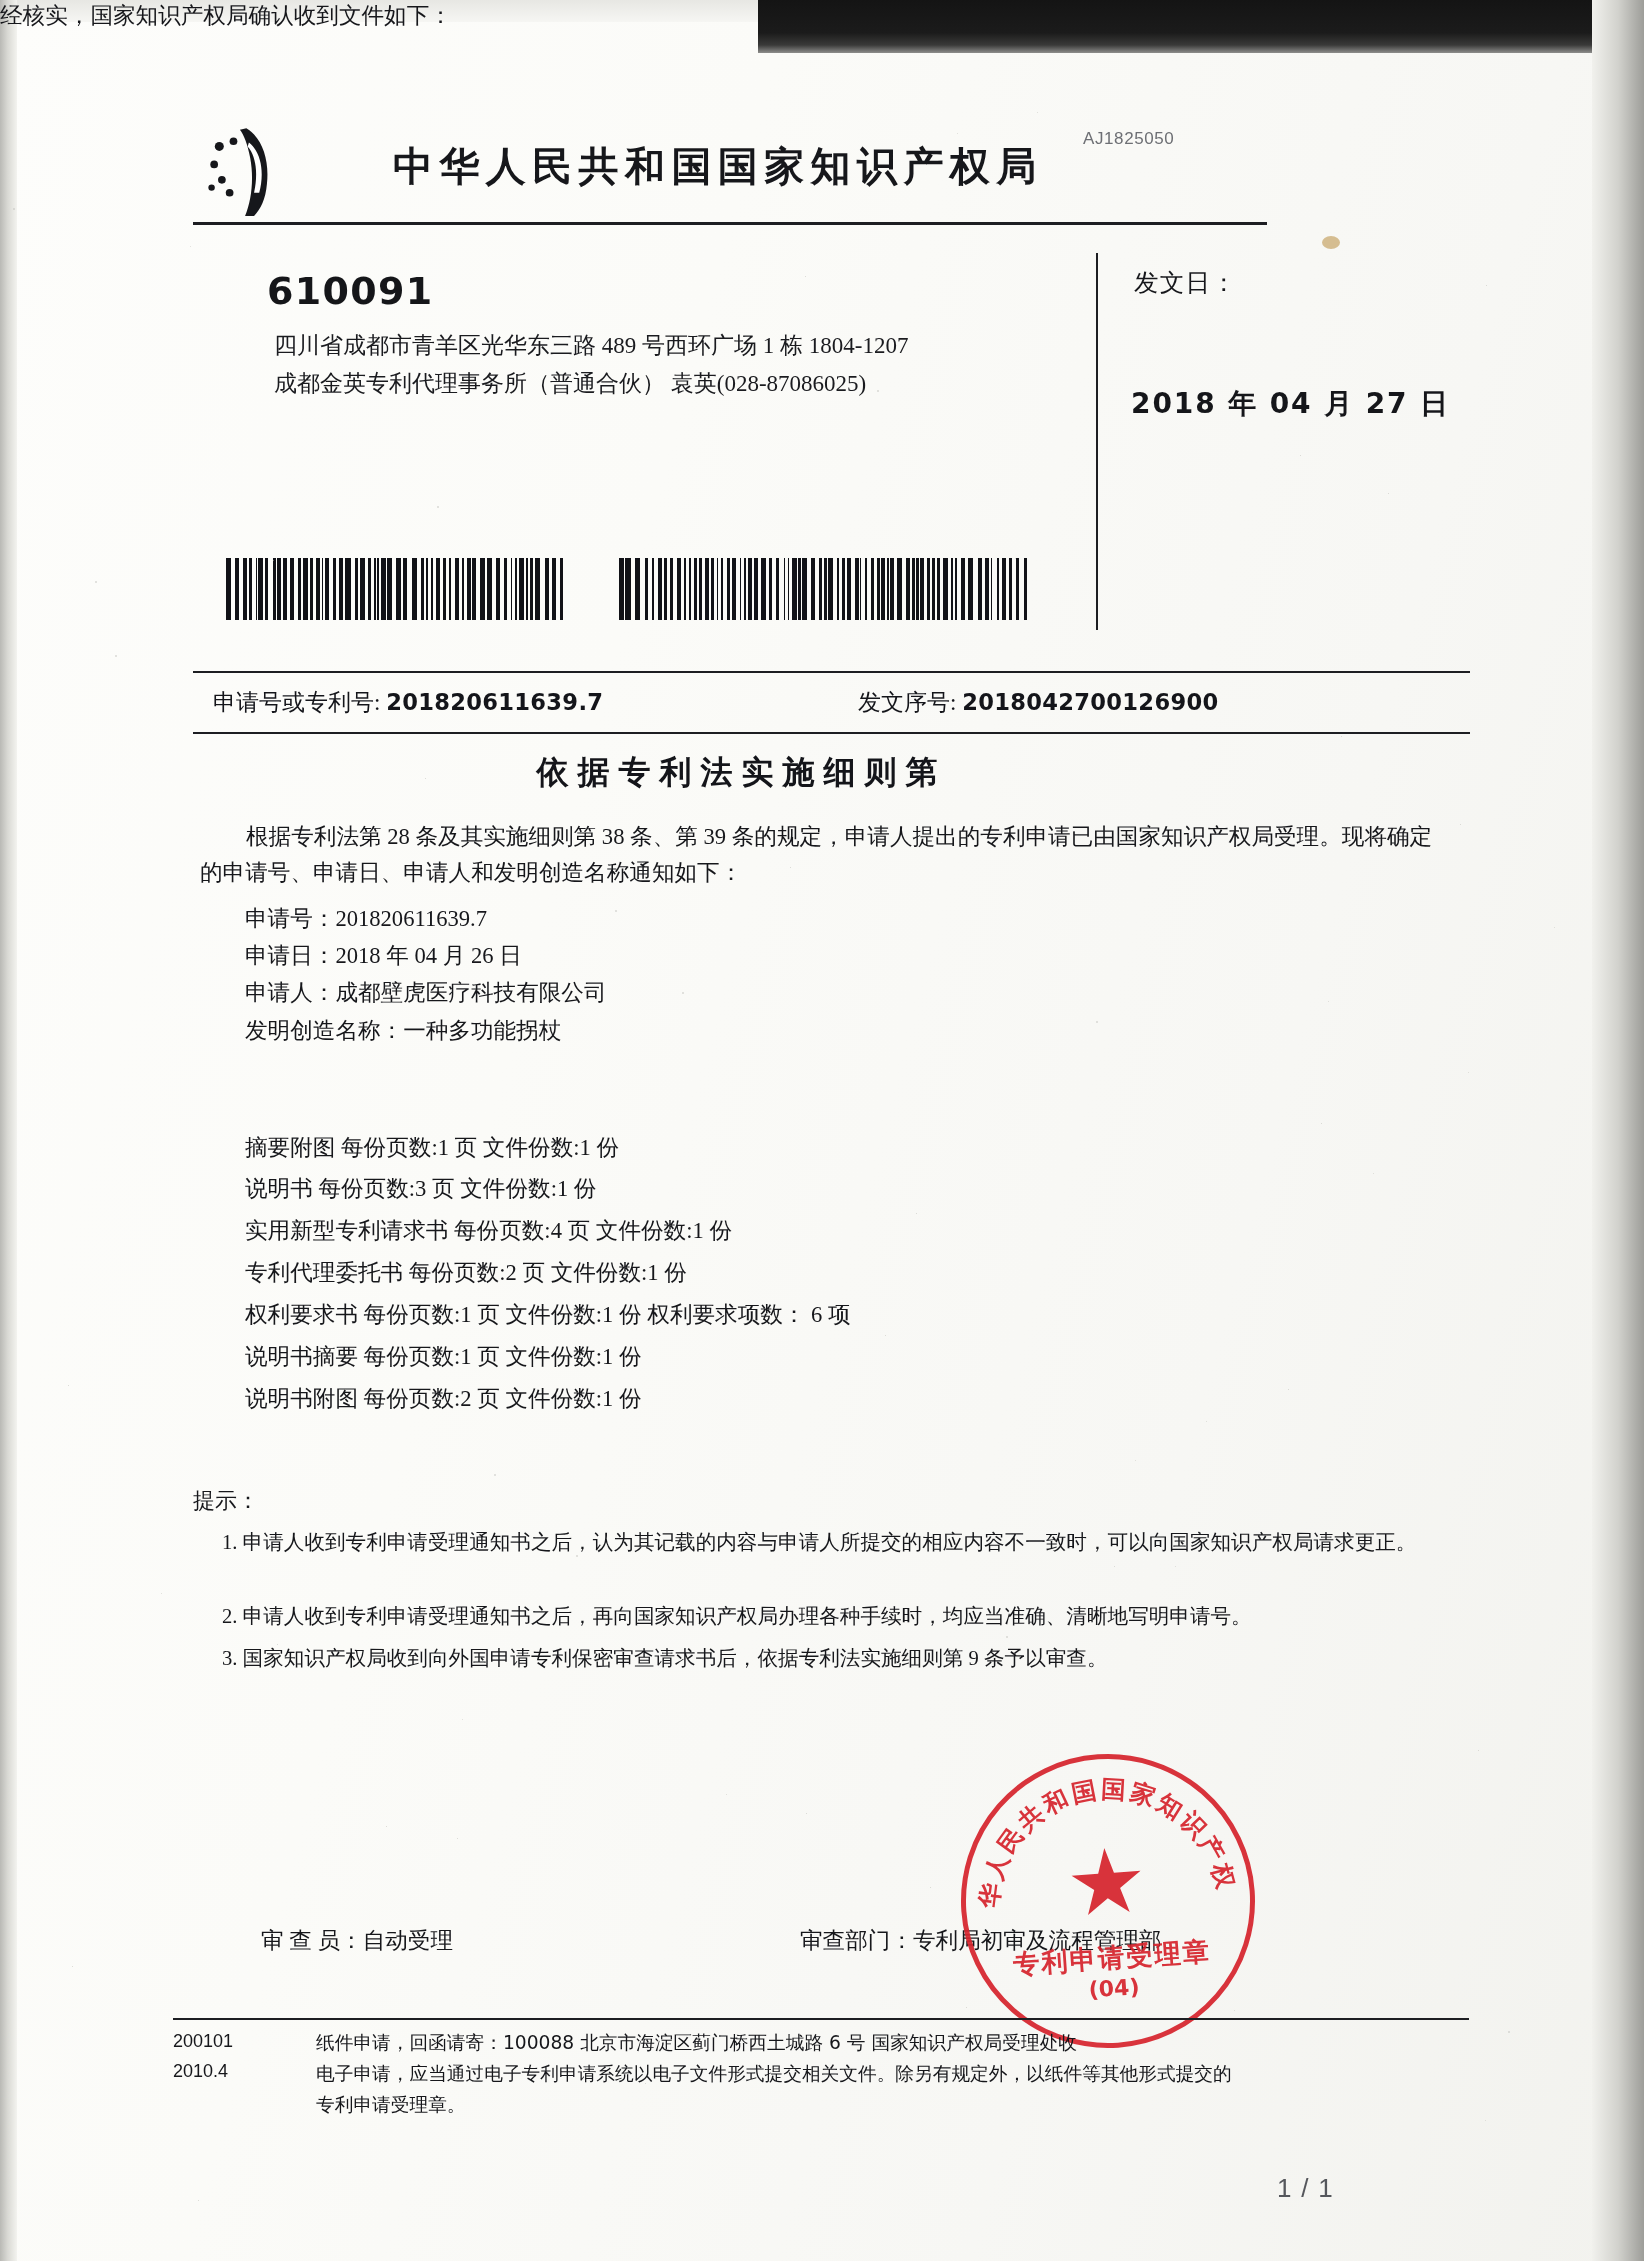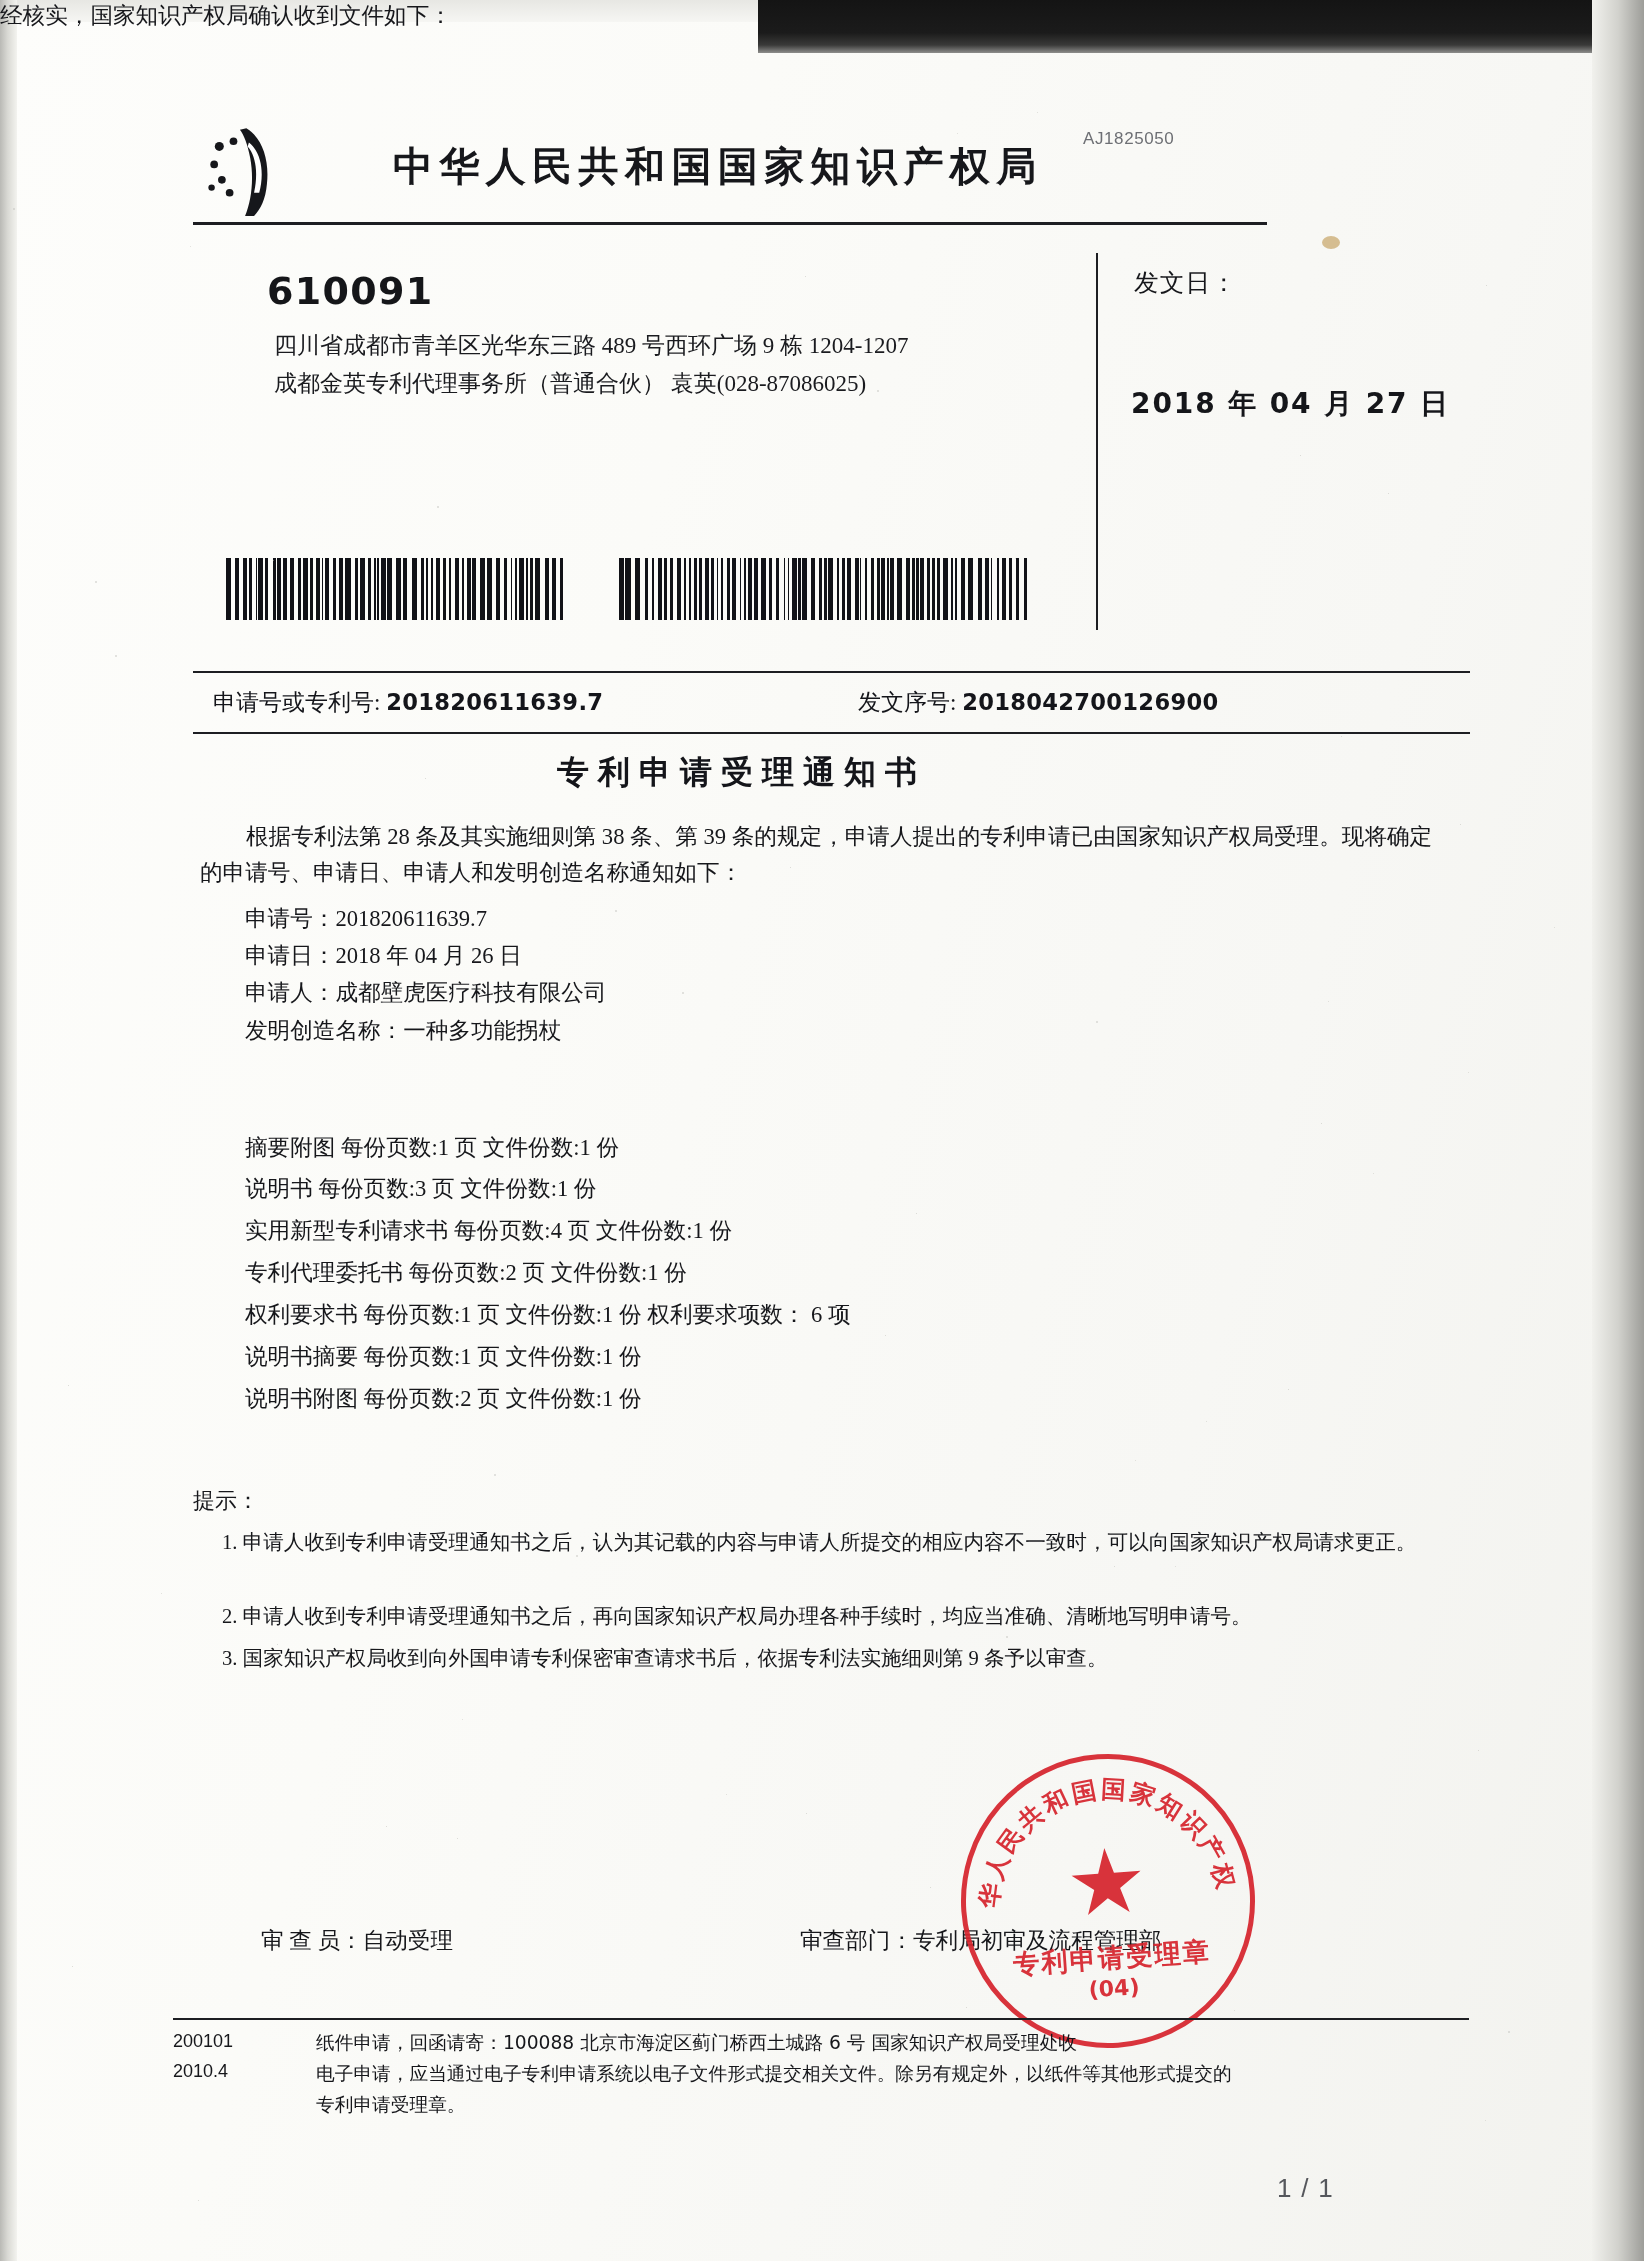--- a/index.html
+++ b/index.html
@@ -330,21 +330,21 @@
         <circle cx="18" cy="100" r="5" fill="#16171b"></circle>
       </svg>
     </div>
 
     <div class="doc-code">AJ1825050</div>
     <div class="org-title">中华人民共和国国家知识产权局</div>
     <div class="rule-header"></div>
 
     <div class="box-outer">
       <div class="postcode">610091</div>
-      <div class="addr1">四川省成都市青羊区光华东三路 489 号西环广场 9 栋 1204-1207</div>
+      <div class="addr1">四川省成都市青羊区光华东三路 489 号西环广场 1 栋 1804-1207</div>
       <div class="addr2">成都金英专利代理事务所（普通合伙）  袁英(028-87086025)</div>
       <div class="vline"></div>
       <div class="issue-label">发文日：</div>
       <div class="issue-date">2018 年 04 月 27 日</div>
     </div>
     <div class="smudge"></div>
 
     <div class="barcode barcode-1" id="bc1">
         <i style="width:5.2px"></i>
         <i style="width:3.9px;background:transparent"></i>
@@ -594,21 +594,21 @@
     <div class="appno">
       <span>申请号或专利号:</span>
       <b>201820611639.7</b>
     </div>
     <div class="serialno">
       <span>发文序号:</span>
       <b>2018042700126900</b>
     </div>
     <div class="rule-mid2"></div>
 
-    <div class="doc-title">专利申请受理通知书</div>
+    <div class="doc-title">依据专利法实施细则第</div>
 
     <div class="para p-intro">根据专利法第 28 条及其实施细则第 38 条、第 39 条的规定，申请人提出的专利申请已由国家知识产权局受理。现将确定的申请号、申请日、申请人和发明创造名称通知如下：</div>
 
     <div class="fld f1">申请号：201820611639.7</div>
     <div class="fld f2">申请日：2018 年 04 月 26 日</div>
     <div class="fld f3">申请人：成都壁虎医疗科技有限公司</div>
     <div class="fld f4">发明创造名称：一种多功能拐杖</div>
 
     <div class="p-confirm">经核实，国家知识产权局确认收到文件如下：</div>
     <div class="doc-line d0">摘要附图 每份页数:1 页 文件份数:1 份</div>

